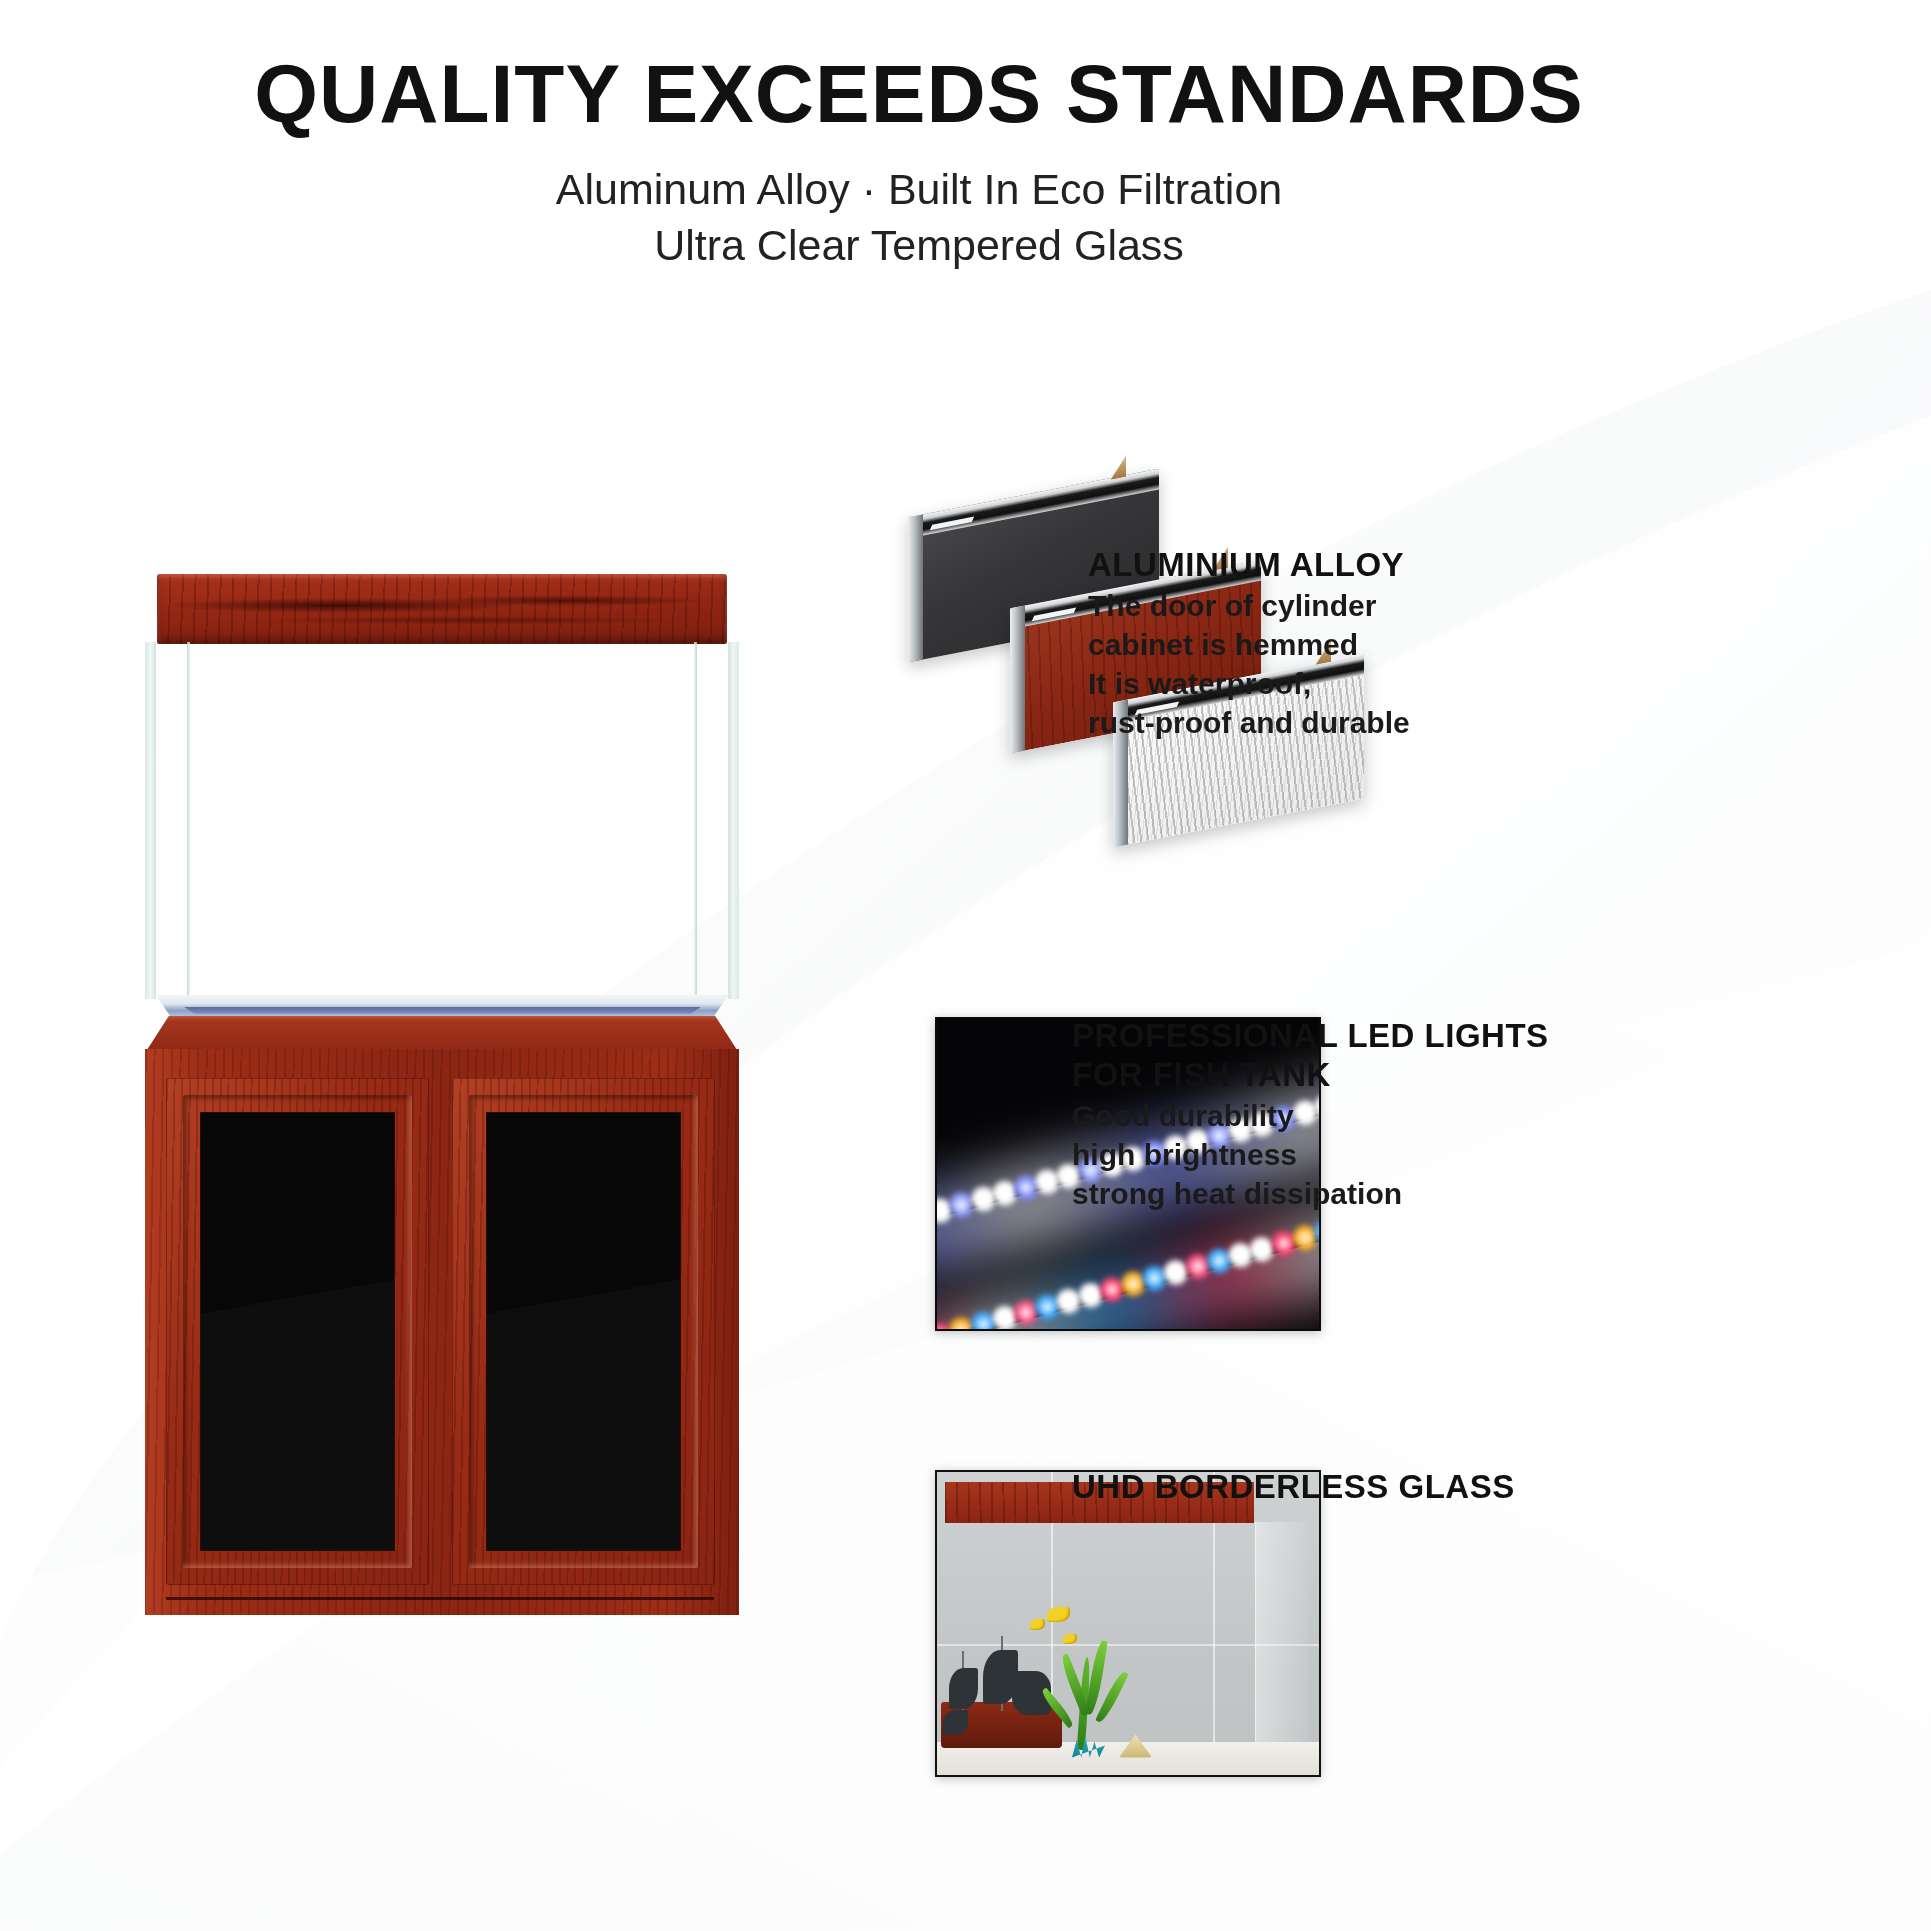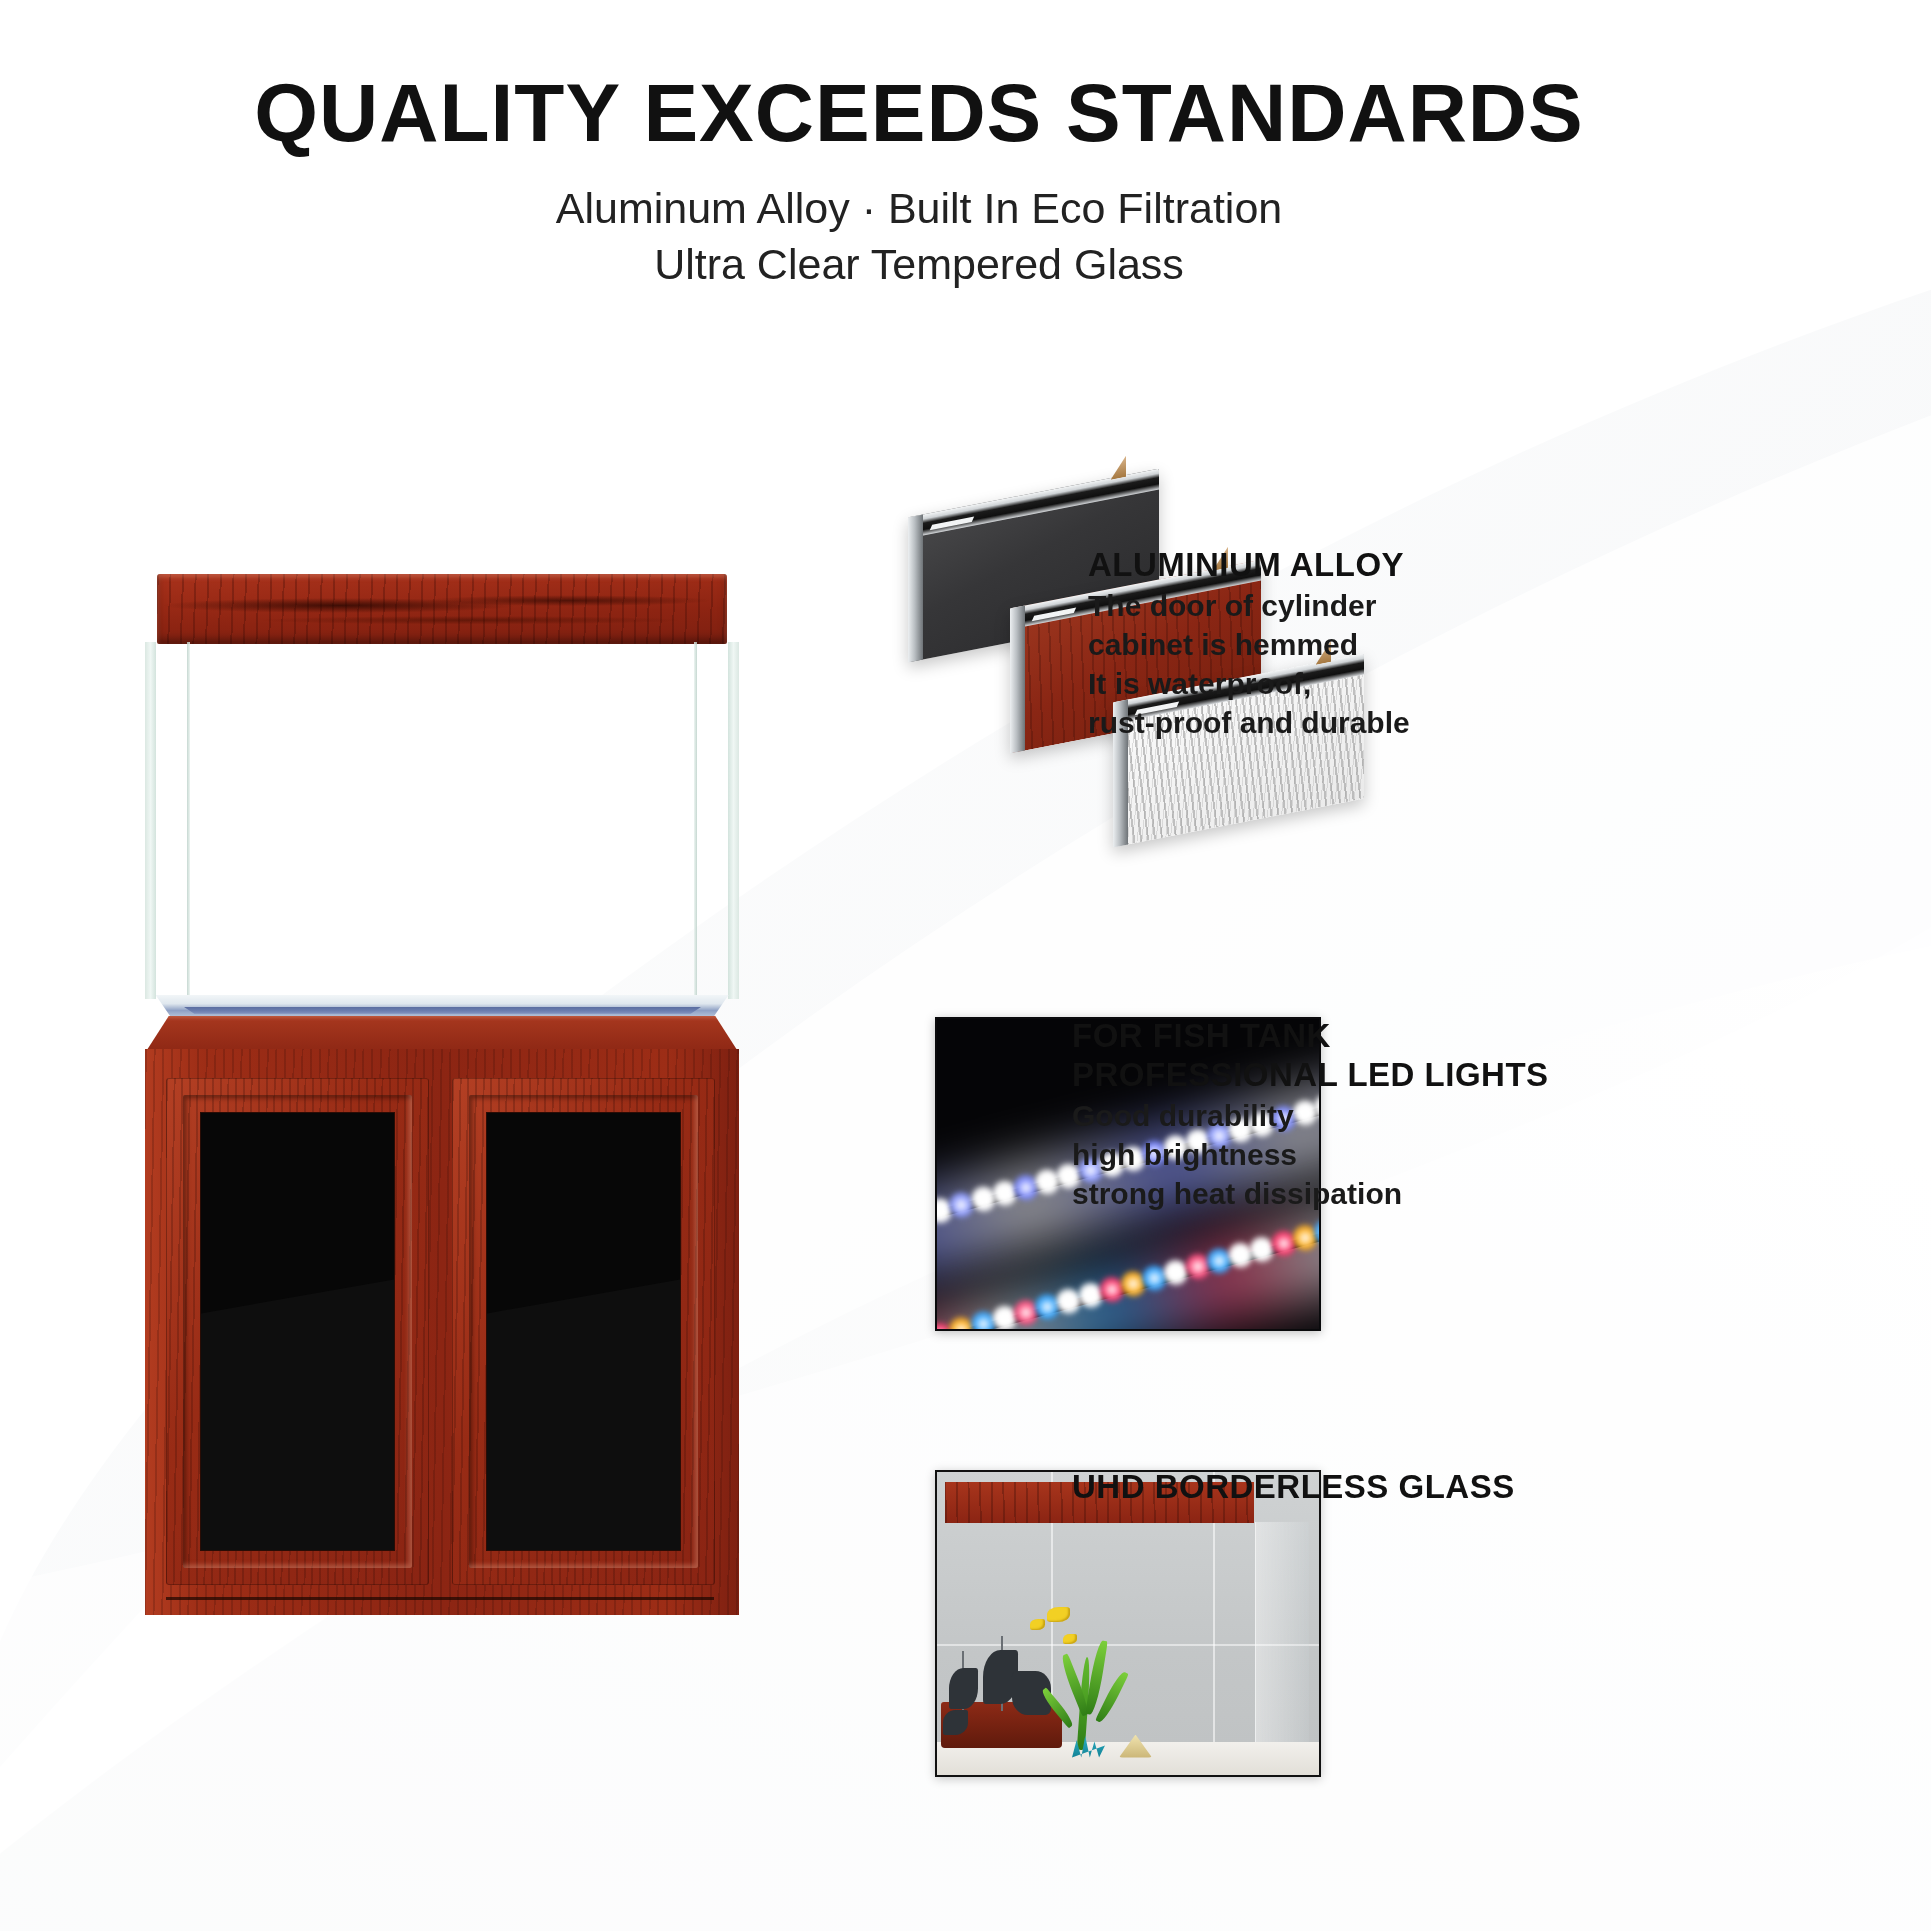--- a/index.html
+++ b/index.html
@@ -8,21 +8,21 @@
     font-family:"Liberation Sans", sans-serif;
     background:#ffffff;
     position:relative;
     overflow:hidden;
   }
 
   
   #bg { position:absolute; inset:0; z-index:0; }
 
   
-  #header { position:absolute; top:0; left:0; width:1838px; z-index:5; text-align:center;margin-top:19px; }
+  #header { position:absolute; top:0; left:0; width:1838px; z-index:5; text-align:center; }
   #title {
     font-size:82px; font-weight:700; letter-spacing:1px;
     color:#111; margin-top:53px; line-height:1.0;
   }
   .sub {
     font-size:43px; font-weight:400; color:#222; line-height:1.30;
   }
   #sub1 { margin-top:27px; }
 
   
@@ -394,22 +394,22 @@
       <div class="bulb" style="left: 311px; background: radial-gradient(circle, rgb(255, 255, 255) 0%, rgb(57, 168, 255) 48%, rgba(0, 0, 0, 0) 78%);"></div>
       <div class="bulb" style="left: 333px; background: radial-gradient(circle, rgb(255, 255, 255) 0%, rgb(255, 255, 255) 48%, rgba(0, 0, 0, 0) 78%);"></div>
       <div class="bulb" style="left: 355px; background: radial-gradient(circle, rgb(255, 255, 255) 0%, rgb(255, 255, 255) 48%, rgba(0, 0, 0, 0) 78%);"></div>
       <div class="bulb" style="left: 378px; background: radial-gradient(circle, rgb(255, 255, 255) 0%, rgb(255, 59, 110) 48%, rgba(0, 0, 0, 0) 78%);"></div>
       <div class="bulb" style="left: 400px; background: radial-gradient(circle, rgb(255, 255, 255) 0%, rgb(255, 176, 32) 48%, rgba(0, 0, 0, 0) 78%);"></div>
       <div class="bulb" style="left: 422px; background: radial-gradient(circle, rgb(255, 255, 255) 0%, rgb(57, 168, 255) 48%, rgba(0, 0, 0, 0) 78%);"></div>
     </div>
 </div>
 
 <div class="feature" id="feature-led">
+  <div class="feat-title">PROFESSIONAL LED LIGHTS</div>
   <div class="feat-title">FOR FISH TANK</div>
-  <div class="feat-title">PROFESSIONAL LED LIGHTS</div>
   <div class="feat-body">Good durability
  high brightness
 strong heat dissipation</div>
 </div>
 
 <div id="glass-photo">
   <div class="gp-wall"></div>
   <div class="gp-tile-v" style="left:114px"></div>
   <div class="gp-tile-v" style="left:276px"></div>
   <div class="gp-tile-h" style="top:172px"></div>

